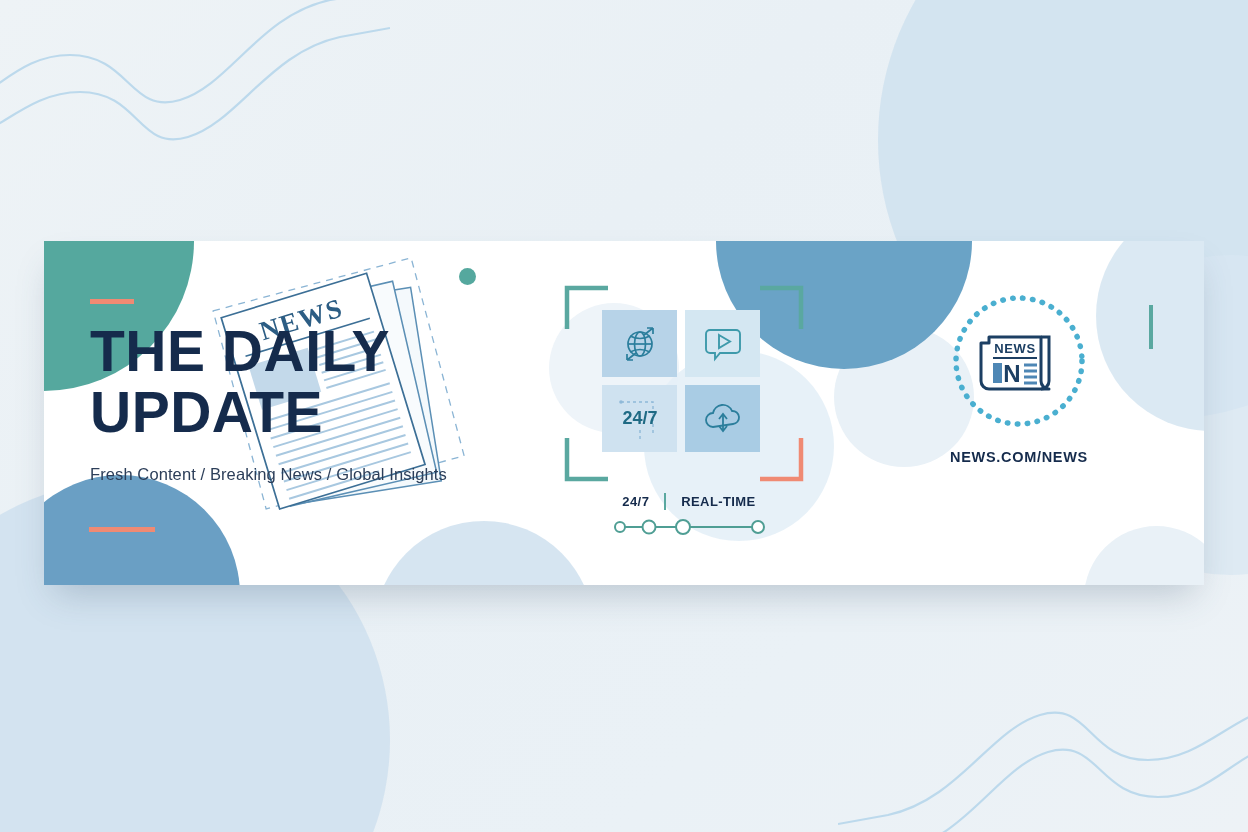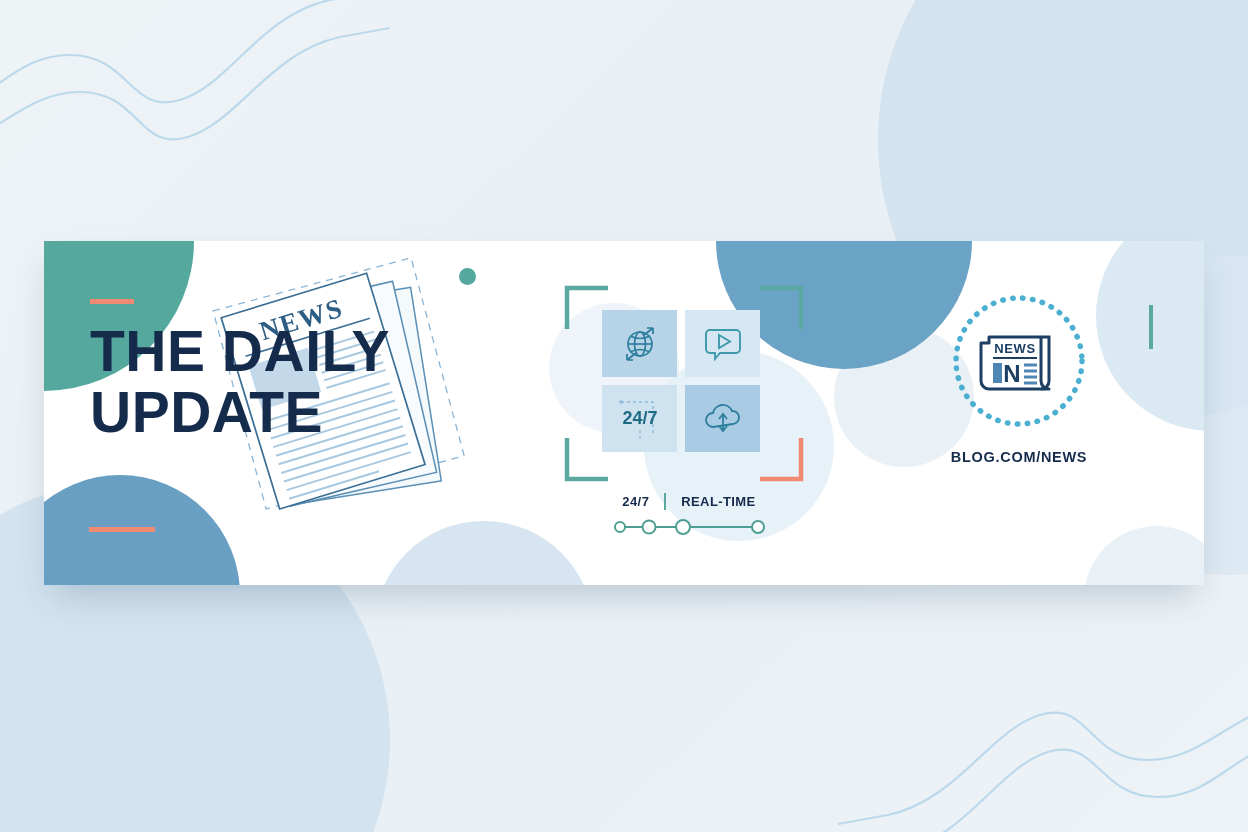--- a/index.html
+++ b/index.html
@@ -245,20 +245,21 @@
               <line x1="56" y1="227" x2="150" y2="227"></line>
           </g>
         </g>
       </svg>
     </div>
 
     <div id="headline">
       <div class="coral-tick"></div>
       <div class="title">THE DAILY</div>
       <div class="title">UPDATE</div>
+      <div class="subtitle">Fresh Content / Breaking News / Global Insights</div>
     </div>
 
     <div id="icons-module">
       <div class="grid-wrap">
         <svg class="bracket" style="left:0;top:0" width="44" height="44" viewBox="0 0 44 44">
           <path d="M3 44 L3 3 L44 3" fill="none" stroke="#5aa8a0" stroke-width="4.5"></path>
         </svg>
         <svg class="bracket" style="right:10px;top:0" width="44" height="44" viewBox="0 0 44 44">
           <path d="M0 3 L41 3 L41 44" fill="none" stroke="#5aa8a0" stroke-width="4.5"></path>
         </svg>
@@ -342,17 +343,17 @@
           <rect x="44" y="72" width="9" height="20" fill="#4e87b5"></rect>
           <text x="63" y="91" text-anchor="middle" font-family="'Liberation Sans', sans-serif" font-size="24" font-weight="bold" fill="#1c3f63">N</text>
           <g stroke="#4e87b5" stroke-width="3">
             <line x1="75" y1="74" x2="88" y2="74"></line>
               <line x1="75" y1="80" x2="88" y2="80"></line>
             <line x1="75" y1="86" x2="88" y2="86"></line>
               <line x1="75" y1="92" x2="88" y2="92"></line>
           </g>
         </g>
       </svg>
-      <div class="badge-url">BLOG.COM/NEWS</div>
+      <div class="badge-url">NEWS.COM/NEWS</div>
     </div>
 
   </div>
 </div>
 
 </body></html>

